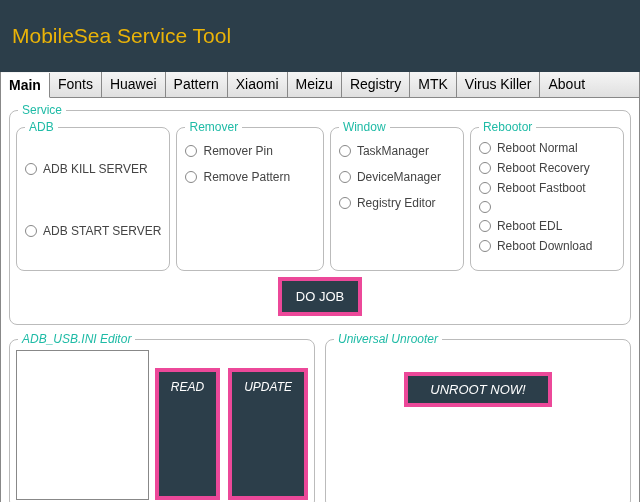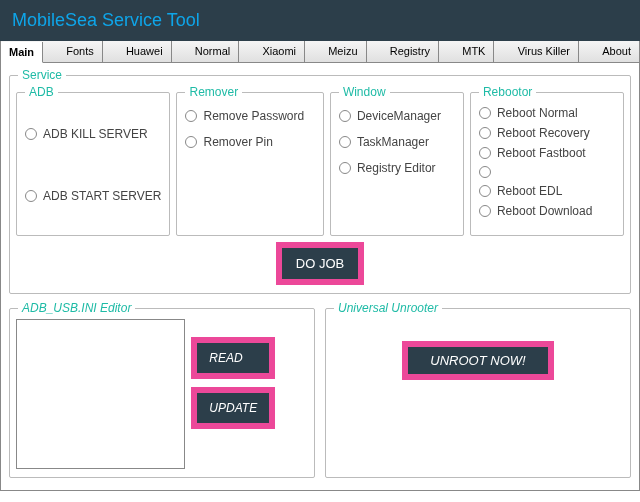--- a/index.html
+++ b/index.html
@@ -1,52 +1,52 @@
 <!DOCTYPE html>
 <html><head>
 <meta charset="utf-8">
 <style>
   * { box-sizing: border-box; font-family: Arial, sans-serif; }
   body { margin: 0; padding: 0; width: 640px; background: #fff; }
-  .titlebar { background: #2c3e4a; color: #0ea5e9; padding: 10px 12px; font-size: 18px; }
-  .tabs { display: flex; border: 1px solid #888; border-top: none; background: linear-gradient(#f5f5f5, #e0e0e0); font-size: 11px; justify-content: space-between; }
+  .titlebar { background: #2c3e4a; color: #eab308; padding: 24px 12px; font-size: 21px; }
+  .tabs { display: flex; border: 1px solid #888; border-top: none; background: linear-gradient(#f5f5f5, #e0e0e0); font-size: 14px; }
   .tab { padding: 4px 8px; border-right: 1px solid #888; cursor: pointer; }
   .tab:last-child { border-right: none; }
   .tab.active { background: #fff; font-weight: bold; border-bottom: 1px solid #fff; position: relative; top: 1px; }
   .content { border: 1px solid #888; border-top: none; padding: 6px 8px 12px 8px; }
-  .groupbox { border: 1px solid #bbb; border-radius: 2px; position: relative; padding: 10px 6px 8px 6px; margin-top: 6px; }
+  .groupbox { border: 1px solid #bbb; border-radius: 8px; position: relative; padding: 10px 6px 8px 6px; margin-top: 6px; }
   .groupbox > .legend { position: absolute; top: -8px; left: 8px; background: #fff; padding: 0 4px; font-size: 12px; color: #1fbba6; }
   .service-row { display: flex; gap: 6px; }
   .service-row .groupbox { flex: 1; }
   .radio-item { display: flex; align-items: center; gap: 6px; font-size: 12px; color: #444; margin: 6px 2px; cursor: pointer; white-space: nowrap; }
   .radio-item .circle { width: 12px; height: 12px; border: 1px solid #888; border-radius: 50%; flex-shrink: 0; }
-  .btn { background: #2c3e4a; color: #fff; border: 6px solid #ec4899; padding: 8px 14px; font-size: 13px; cursor: pointer; display: inline-block; text-align: left; }
+  .btn { background: #2c3e4a; color: #fff; border: 4px solid #ec4899; padding: 8px 14px; font-size: 13px; cursor: pointer; display: inline-block; text-align: right; }
   .btn.small { padding: 8px 12px; font-size: 12px; }
   .dojob-wrap { text-align: center; margin-top: 6px; }
   .bottom-row { display: flex; gap: 10px; margin-top: 8px; font-style: italic; }
   .bottom-row .groupbox { flex: 1; min-height: 170px; }
   .adb-editor-inner { display: flex; gap: 6px; height: 150px; }
   .textarea { border: 1px solid #888; width: 58%; height: 100%; background: #fff; }
-  .adb-btns { display: flex; flex-direction: column; gap: 8px; padding-top: 18px; }
+  .adb-btns { display: flex; flex-direction: row; gap: 8px; padding-top: 18px; }
   .unroot-wrap { text-align: center; padding-top: 22px; }
   .col { display:flex; flex-direction:column; }
   .adb-col .radio-item { margin: 24px 2px; }
 </style>
 </head>
 <body>
 
 <div class="titlebar">
   <span>MobileSea Service Tool</span>
 </div>
 
 <div class="tabs">
   <div class="tab active">Main</div>
   <div class="tab">Fonts</div>
   <div class="tab">Huawei</div>
-  <div class="tab">Normal</div>
+  <div class="tab">Pattern</div>
   <div class="tab">Xiaomi</div>
   <div class="tab">Meizu</div>
   <div class="tab">Registry</div>
   <div class="tab">MTK</div>
   <div class="tab">Virus Killer</div>
   <div class="tab">About</div>
 </div>
 
 <div class="content">
 
@@ -63,37 +63,37 @@
         <div class="radio-item">
             <span class="circle"></span>
             <span>ADB START SERVER</span>
           </div>
       </div>
 
       <div class="groupbox col" style="flex:1">
         <div class="legend">Remover</div>
         <div class="radio-item">
             <span class="circle"></span>
-            <span>Remove Password</span>
+            <span>Remover Pin</span>
           </div>
         <div class="radio-item">
             <span class="circle"></span>
-            <span>Remover Pin</span>
+            <span>Remove Pattern</span>
           </div>
       </div>
 
       <div class="groupbox col" style="flex:0.9">
         <div class="legend">Window</div>
         <div class="radio-item">
             <span class="circle"></span>
-            <span>DeviceManager</span>
+            <span>TaskManager</span>
           </div>
         <div class="radio-item">
             <span class="circle"></span>
-            <span>TaskManager</span>
+            <span>DeviceManager</span>
           </div>
         <div class="radio-item">
             <span class="circle"></span>
             <span>Registry Editor</span>
           </div>
       </div>
 
       <div class="groupbox col" style="flex:1.05">
         <div class="legend">Rebootor</div>
         <div class="radio-item" style="margin:3px 2px">

